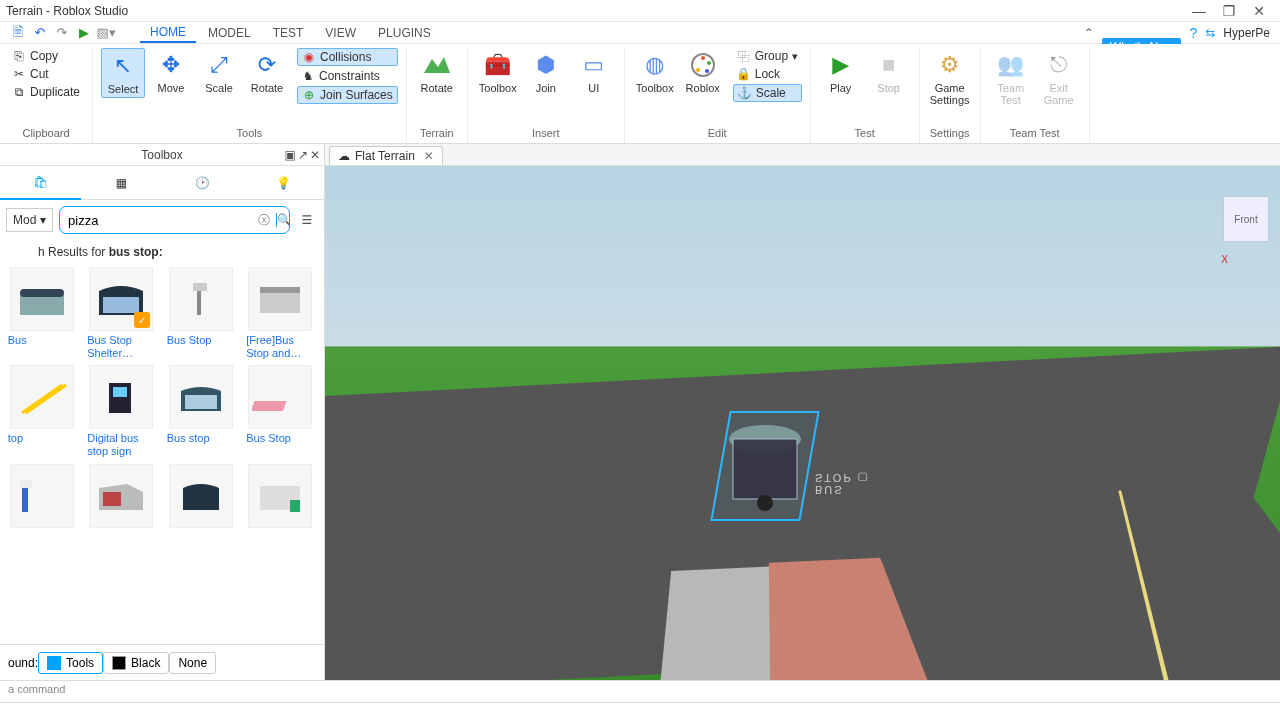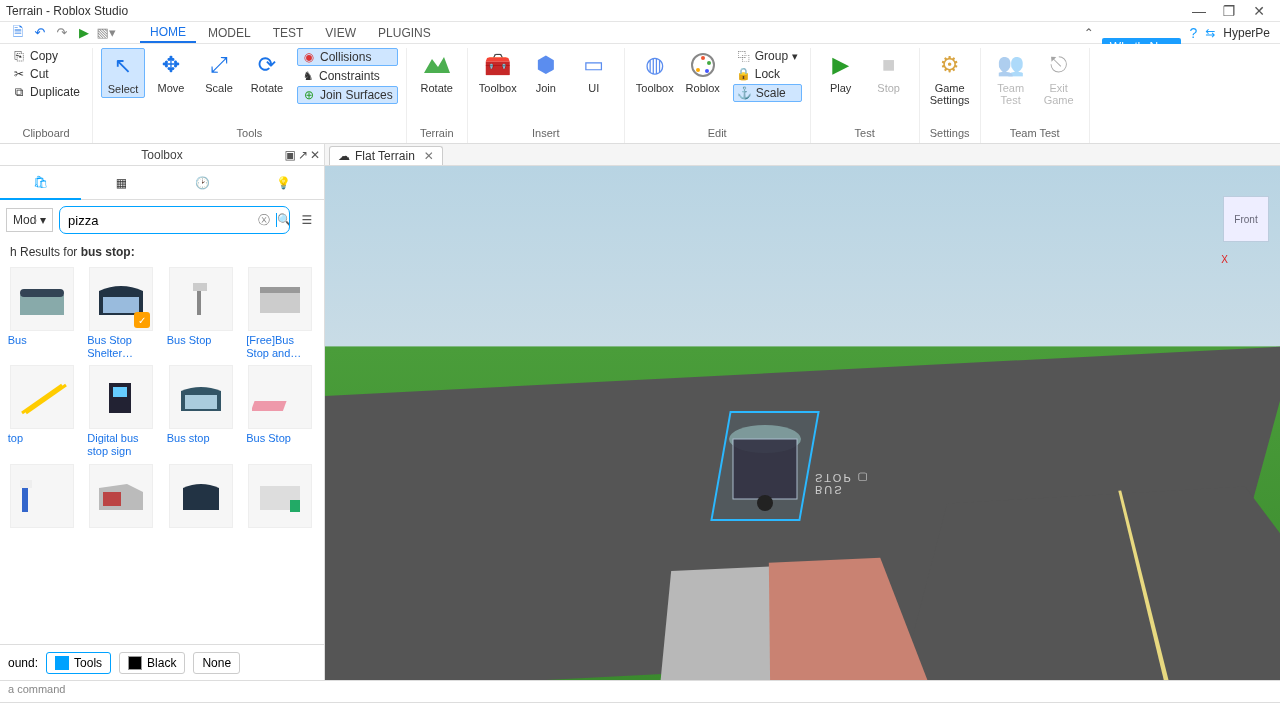--- a/index.html
+++ b/index.html
@@ -33,28 +33,28 @@
 .panel-tabs { height:34px; display:flex; }
 .ptab { flex:1; display:flex; align-items:center; justify-content:center; font-size:16px; color:#333; border-bottom:1px solid #ddd; }
 .ptab.active { color:#00a2ff; border-bottom:2px solid #00a2ff; }
 .searchrow { display:flex; align-items:center; gap:6px; padding:6px; }
 .dd { border:1px solid #ccc; padding:4px 6px; display:flex; align-items:center; gap:3px; color:#333; background:#fff; }
 .searchbox { flex:1; display:flex; align-items:center; border:1px solid #00a2ff; border-radius:7px; overflow:hidden; height:28px; }
 .searchbox input { flex:1; border:none; outline:none; padding:0 8px; font-size:13px; }
 .searchbox .clr { padding:0 6px; color:#888; cursor:pointer; }
 .searchbox .go { width:28px; border-left:1px solid #00a2ff; display:flex; align-items:center; justify-content:center; color:#666; }
 .filterbtn { width:22px; height:28px; display:flex; align-items:center; justify-content:center; color:#555; }
-.results-head { padding:4px 10px; color:#333; font-size:13px; }
+.results-head { padding:4px 10px; color:#333; font-size:13px;margin-left:28px; }
 .results { flex:1; overflow:auto; padding:4px 2px 4px 0; position:relative; }
 .grid { display:grid; grid-template-columns:repeat(4,1fr); gap:6px 4px; padding:0 4px; }
 .card { display:flex; flex-direction:column; align-items:center; cursor:pointer; }
 .thumb { width:64px; height:64px; background:#f6f6f6; border:1px solid #eee; display:flex; align-items:center; justify-content:center; position:relative; overflow:hidden; }
 .card .cl { font-size:11px; color:#1a73e8; text-align:left; width:68px; line-height:1.15; margin-top:3px; word-break:break-word; }
 .badge { position:absolute; right:2px; bottom:2px; width:16px; height:16px; background:#ffa000; border-radius:3px; display:flex; align-items:center; justify-content:center; color:#fff; font-size:10px; }
-.bgrow { height:36px; border-top:1px solid #ddd; display:flex; align-items:center; gap:8px; padding:0 8px; }
+.bgrow { height:36px; border-top:1px solid #ddd; display:flex; align-items:center; padding:0 8px; }
 .chip { border:1px solid #ccc; border-radius:3px; padding:3px 8px; display:flex; align-items:center; gap:5px; font-size:12px; cursor:pointer; }
 .sw { width:14px; height:14px; border:1px solid #999; }
 .chip.active { border-color:#00a2ff; }
 .chip.active .sw { background:#00a2ff; border-color:#00a2ff; }
 .viewport-col { flex:1; display:flex; flex-direction:column; }
 .doc-tabs { height:22px; background:#f5f5f5; border-bottom:1px solid #ddd; display:flex; align-items:flex-end; }
 .doc-tab { background:#fff; border:1px solid #ccc; border-bottom:none; padding:2px 8px; display:flex; align-items:center; gap:5px; font-size:11px; color:#333; margin-left:4px; border-radius:3px 3px 0 0; }
 .doc-tab .x { color:#777; margin-left:4px; cursor:pointer; }
 .viewport { flex:1; position:relative; overflow:hidden; background:linear-gradient(#b8d4e3 0%, #c9dce6 35%, #4a9d3a 35.2%, #3b8a2e 100%); }
 .road { position:absolute; background:#555; }

